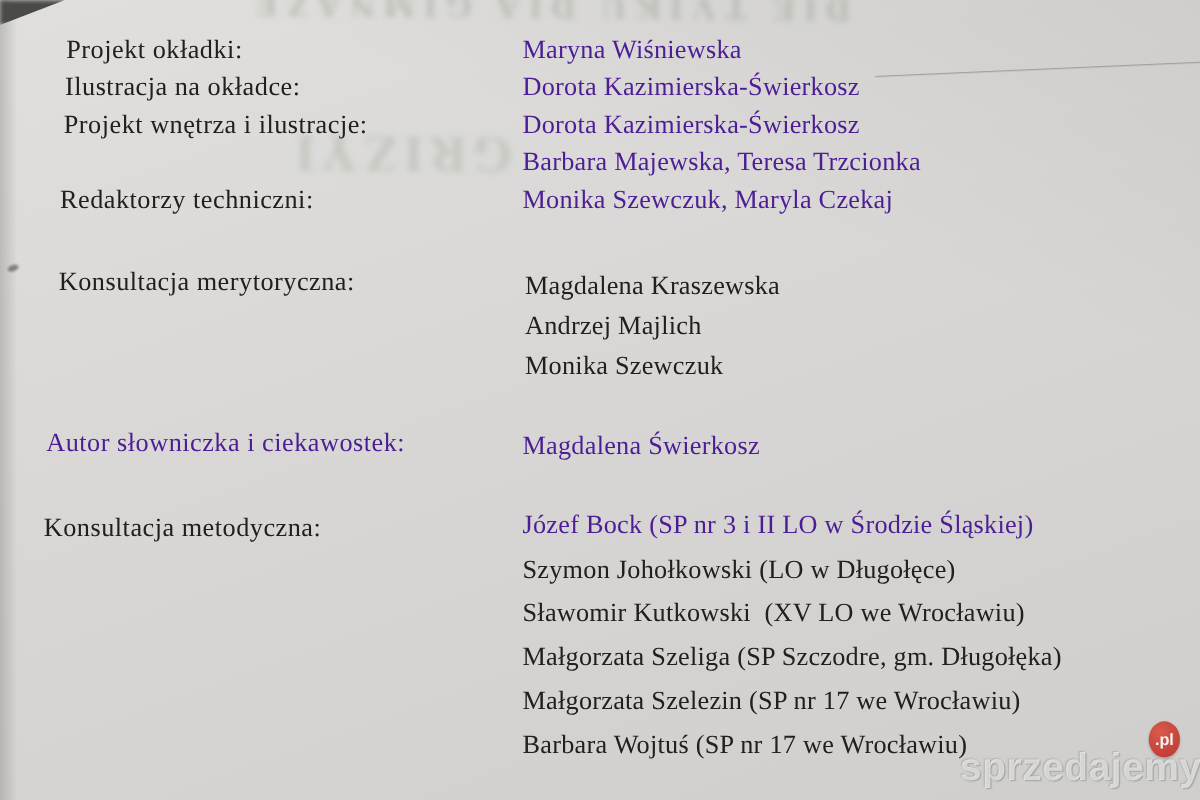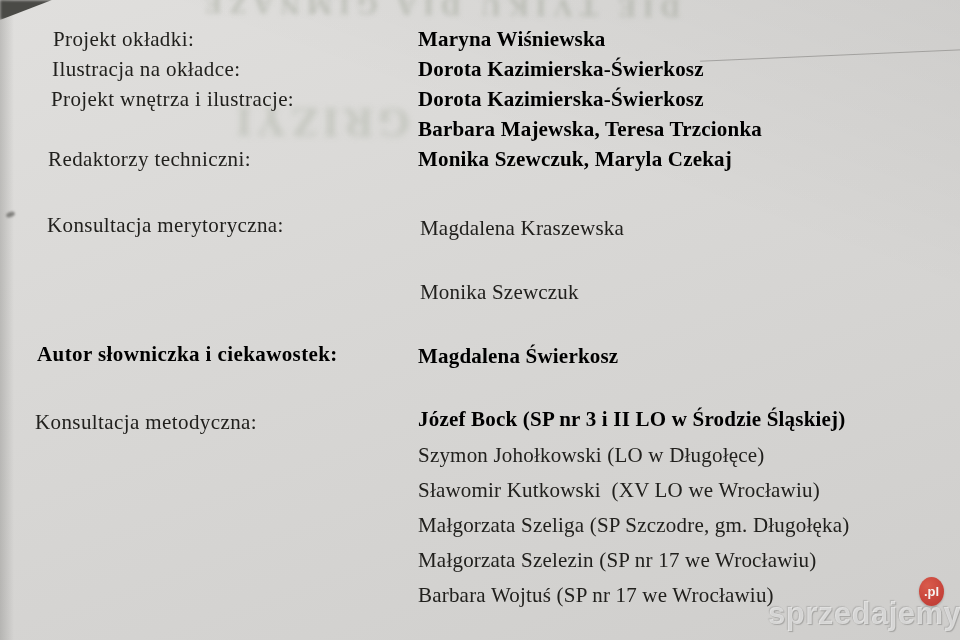--- a/index.html
+++ b/index.html
@@ -8,21 +8,21 @@
     font-family:"Liberation Serif","DejaVu Serif",serif;
     background:
       linear-gradient(90deg, rgba(70,70,66,0.22) 0px, rgba(70,70,66,0.0) 14px),
       linear-gradient(200deg, rgba(0,0,0,0.05), rgba(0,0,0,0) 30%),
       linear-gradient(160deg,#e0dfdd 0%, #d8d7d5 45%, #cfcecc 100%);
   }
   .page{position:absolute;inset:0;}
   .line{position:absolute;white-space:pre;color:#21201d;}
   .lbl{font-size:21px;letter-spacing:0.4px;}
   .val{font-size:21px;letter-spacing:0.2px;}
-  .b{font-weight:700;color:#000000;text-align:right;}
+  .b{font-weight:400;color:#4c1d95;text-align:right;}
   
   .corner-wedge{
     position:absolute;left:0;top:0;width:52px;height:20px;
     background:#4a4a46;
     clip-path:polygon(0 0,100% 0,0 100%);
     filter:blur(1.5px);
   }
   .edge-dot{
     position:absolute;left:6px;top:212px;width:9px;height:5px;border-radius:50%;
     background:rgba(60,60,56,0.55);filter:blur(1px);transform:rotate(-20deg);
@@ -75,20 +75,21 @@
   <div class="line lbl" style="top:87px;left:51px">Projekt wnętrza i ilustracje:</div>
   <div class="line val b" style="top:87px;left:418px">Dorota Kazimierska-Świerkosz</div>
 
   <div class="line val b" style="top:117px;left:418px">Barbara Majewska, Teresa Trzcionka</div>
 
   <div class="line lbl" style="top:147px;left:48px">Redaktorzy techniczni:</div>
   <div class="line val b" style="top:147px;left:418px">Monika Szewczuk, Maryla Czekaj</div>
 
   <div class="line lbl" style="top:213px;left:47px">Konsultacja merytoryczna:</div>
   <div class="line val" style="top:216px;left:420px">Magdalena Kraszewska</div>
+  <div class="line val" style="top:248px;left:420px">Andrzej Majlich</div>
   <div class="line val" style="top:280px;left:420px">Monika Szewczuk</div>
 
   <div class="line lbl b" style="top:342px;left:37px">Autor słowniczka i ciekawostek:</div>
   <div class="line val b" style="top:344px;left:418px">Magdalena Świerkosz</div>
 
   <div class="line lbl" style="top:410px;left:35px">Konsultacja metodyczna:</div>
   <div class="line val b" style="top:407px;left:418px">Józef Bock (SP nr 3 i II LO w Środzie Śląskiej)</div>
   <div class="line val" style="top:443px;left:418px">Szymon Johołkowski (LO w Długołęce)</div>
   <div class="line val" style="top:478px;left:418px">Sławomir Kutkowski  (XV LO we Wrocławiu)</div>
   <div class="line val" style="top:513px;left:418px">Małgorzata Szeliga (SP Szczodre, gm. Długołęka)</div>

